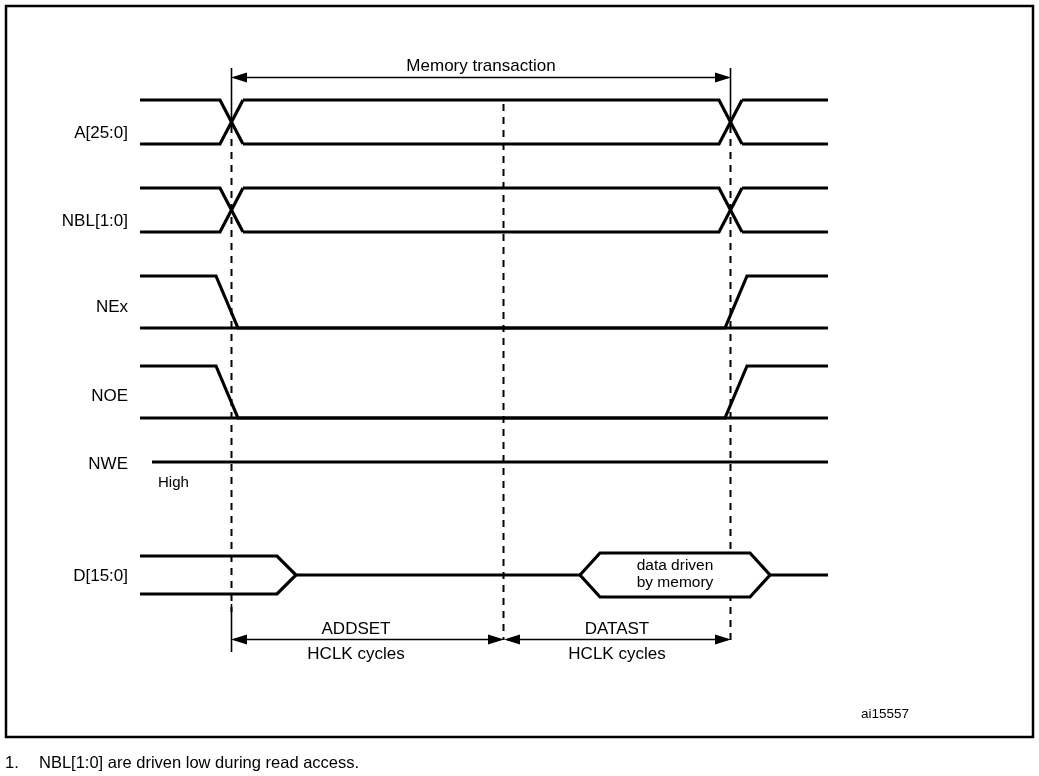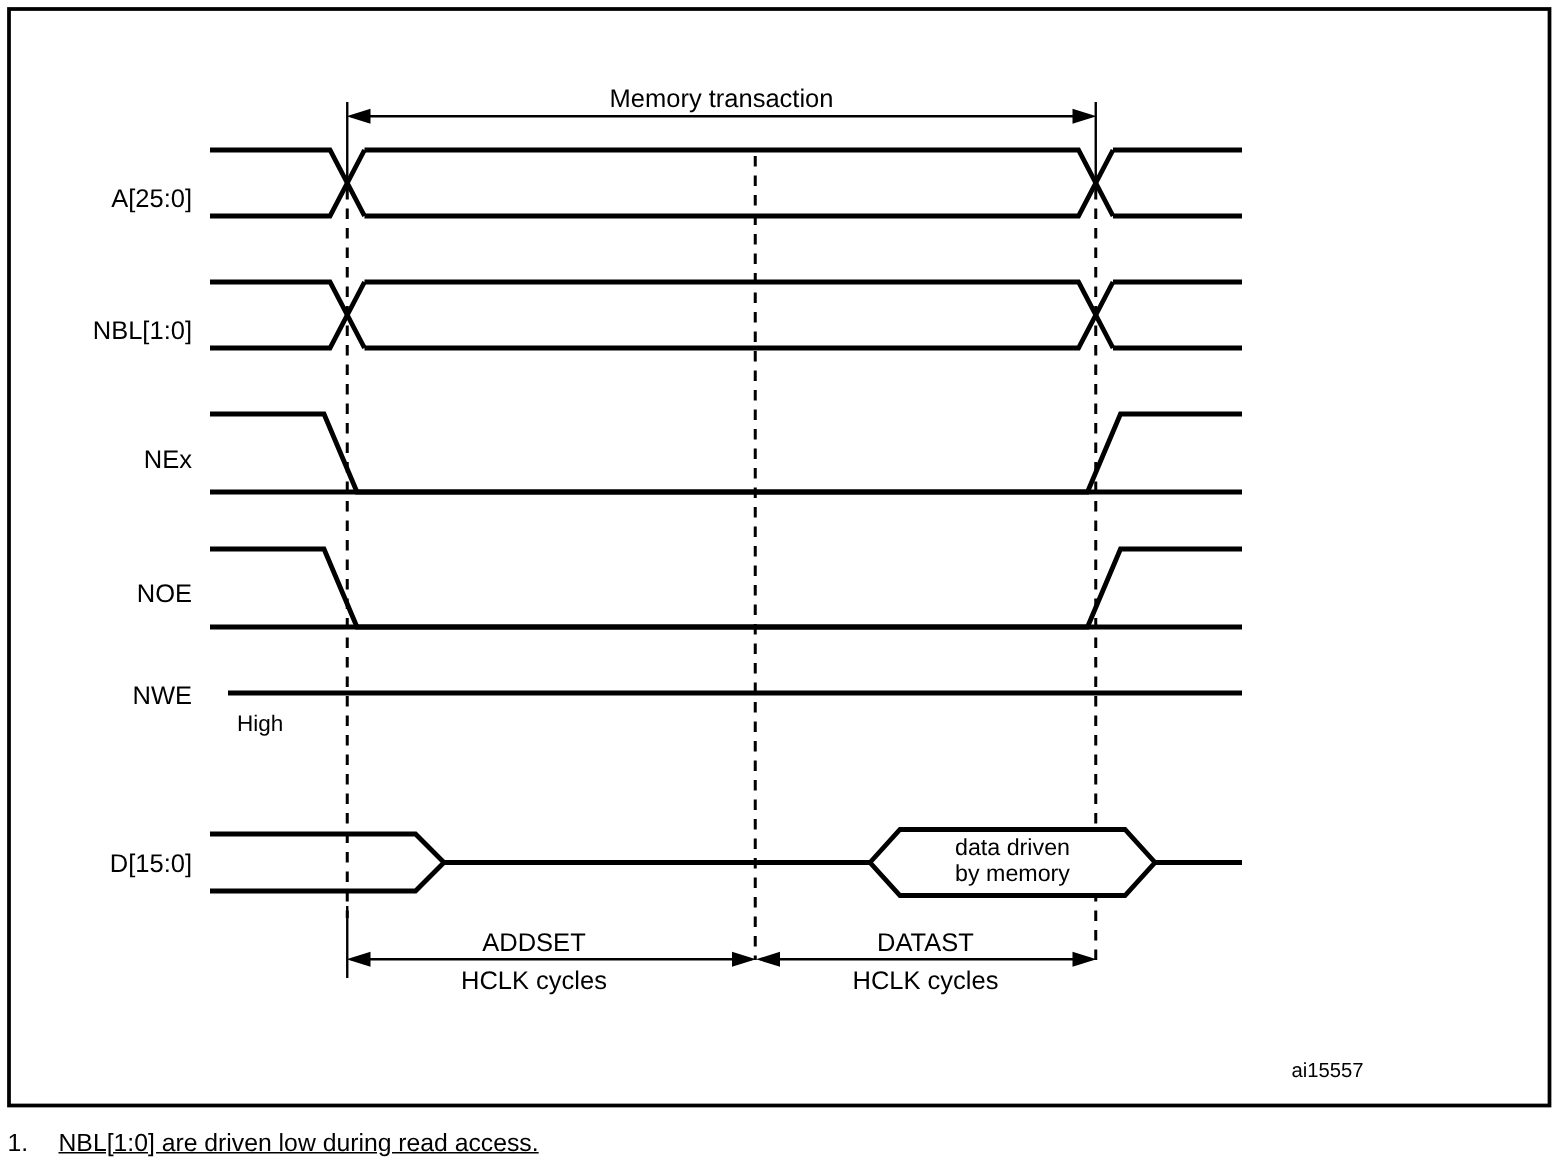--- a/index.html
+++ b/index.html
@@ -82,21 +82,20 @@
     font-size: 13.5px;
   }
   .footnote {
     position: absolute;
     left: 5px;
     top: 752px;
     width: 1020px;
     font-size: 16.5px;
     line-height: 20px;
     white-space: nowrap;
-    text-decoration: underline;
   }
   .footnote .fn-num {
     display: inline-block;
     width: 34px;
   }
 </style>
 </head>
 <body>
 
 <div id="figure-root">

